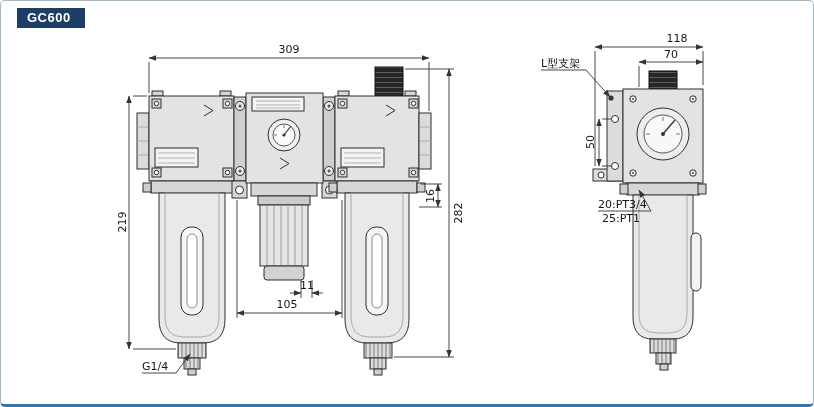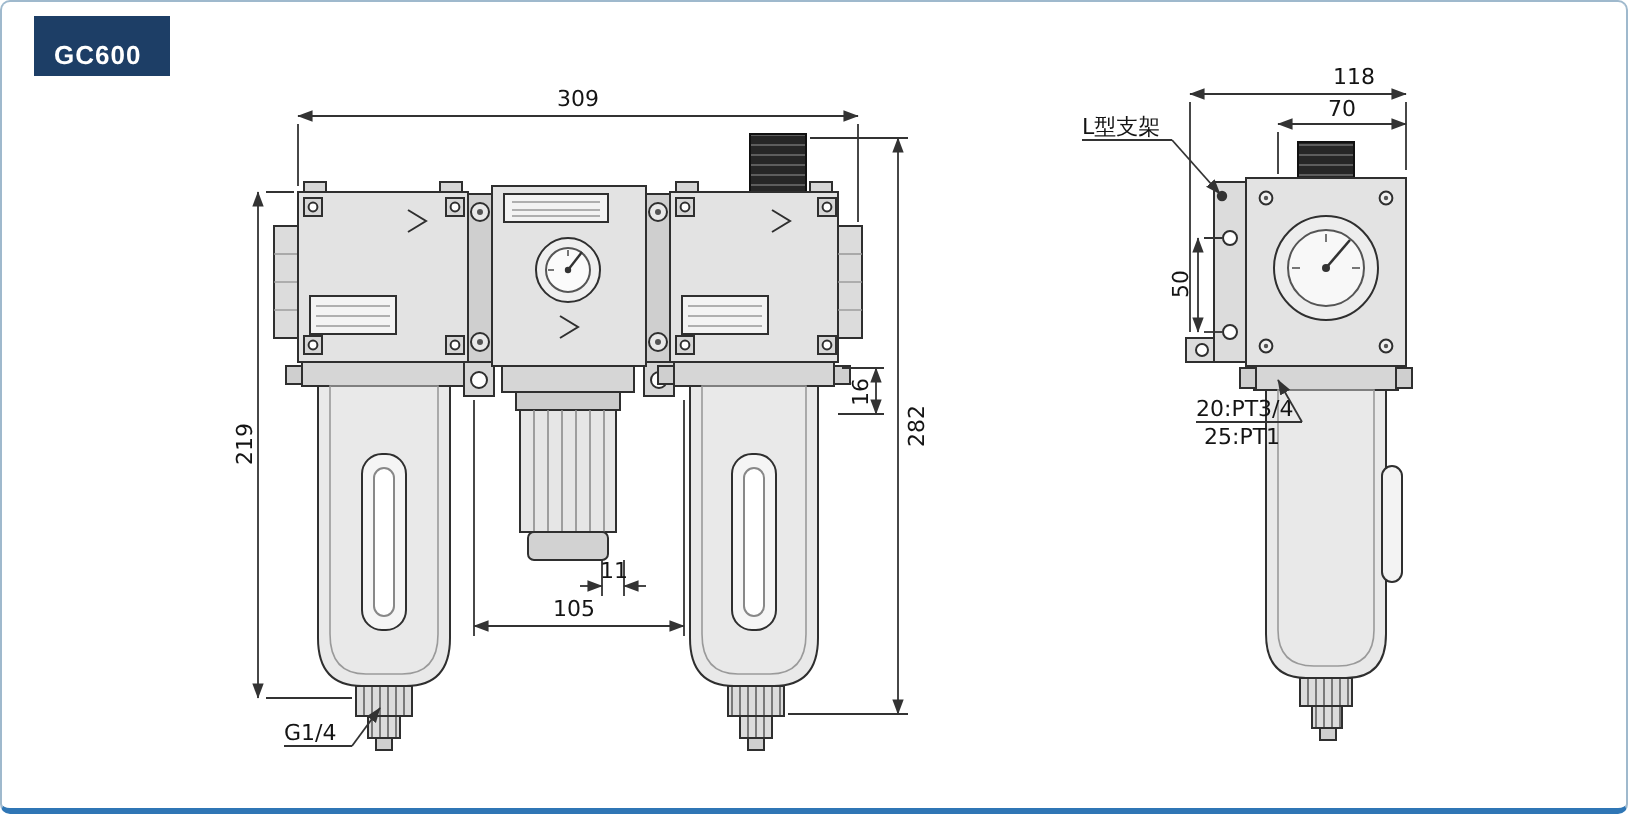--- a/index.html
+++ b/index.html
@@ -11,21 +11,21 @@
     border:1px solid #9fb9cd;
     border-bottom:3px solid #2f76b5;
     border-radius:5px;
     overflow:hidden;
     font-family:"DejaVu Sans", sans-serif;
   }
   .badge{
     position:absolute;left:16px;top:7px;
     background:#1d3e66;color:#ffffff;
     font:bold 13px "Liberation Sans","DejaVu Sans",sans-serif;
-    padding:12px 14px 3px 10px;
+    padding:2px 14px 3px 10px;
     letter-spacing:0.5px;
   }
   svg{position:absolute;left:0;top:0;}
   .dim{font:11px "DejaVu Sans",sans-serif;fill:#141414;stroke:none;}
   .cjk{font:11px "DejaVu Sans",sans-serif;fill:#141414;stroke:none;}
   .plate-line{stroke:#999;stroke-width:0.7;}
 </style>
 </head>
 <body>
 

